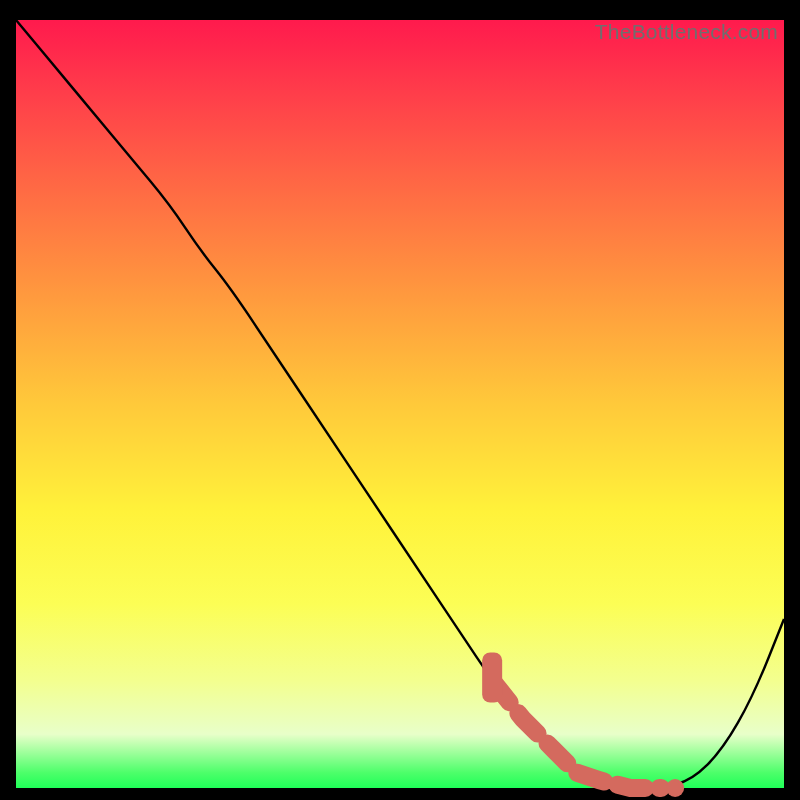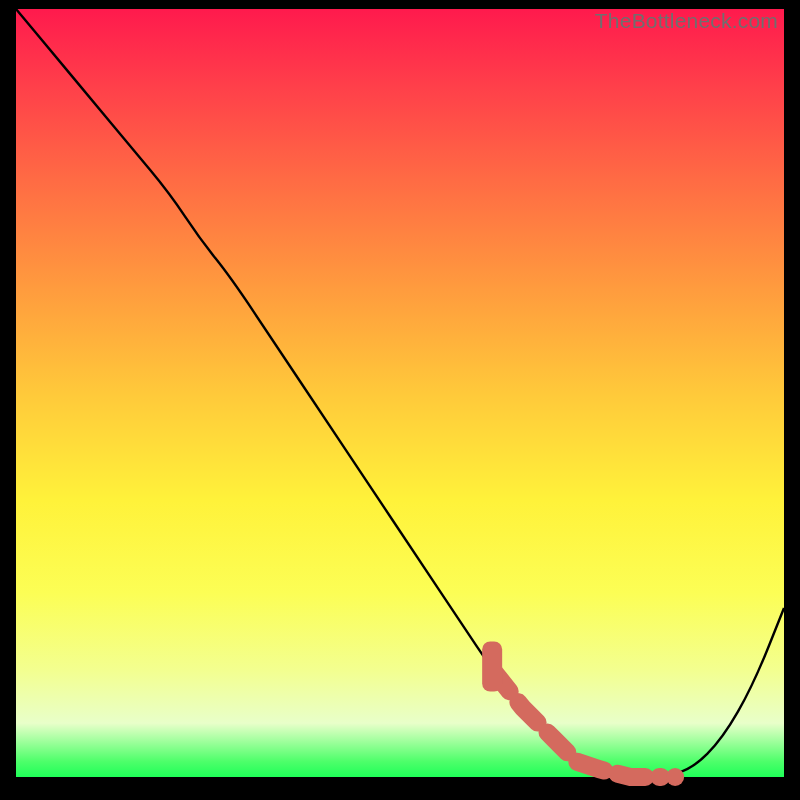--- a/index.html
+++ b/index.html
@@ -7,21 +7,21 @@
     padding: 0;
     width: 800px;
     height: 800px;
     background: #000;
     overflow: hidden;
     font-family: Arial, Helvetica, sans-serif;
   }
   .frame {
     position: absolute;
     left: 16px;
-    top: 9px;
+    top: 20px;
     width: 768px;
     height: 768px;
     background: #000;
   }
   .plot-area {
     position: absolute;
     left: 0;
     top: 0;
     width: 768px;
     height: 768px;

